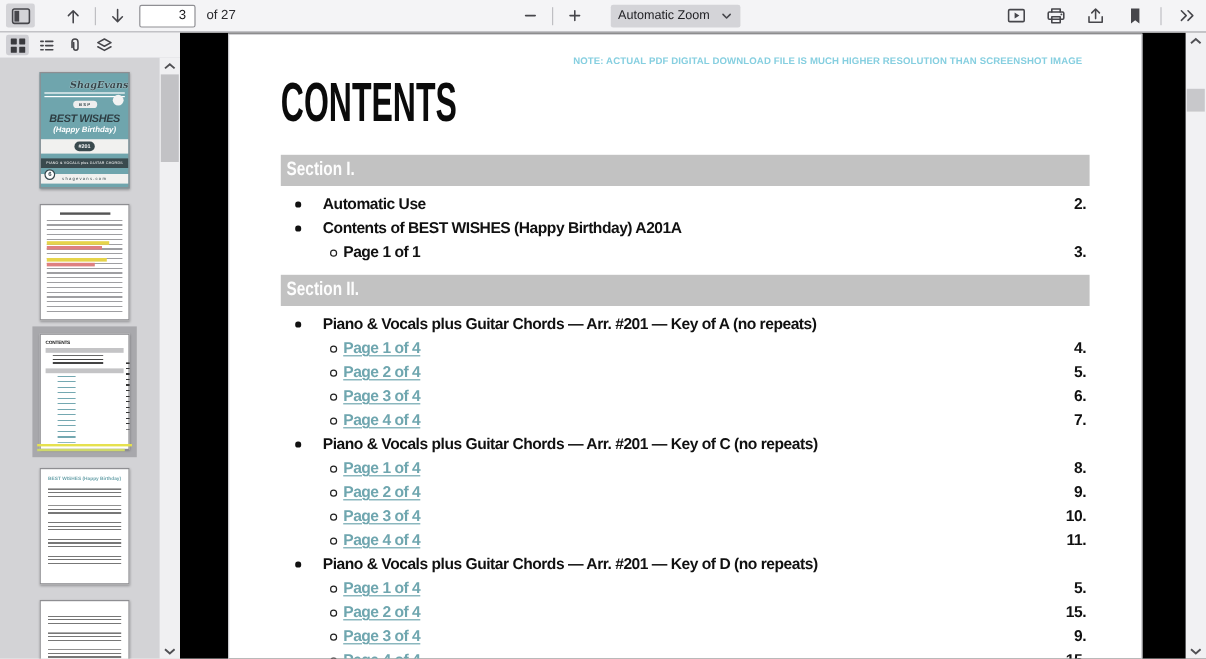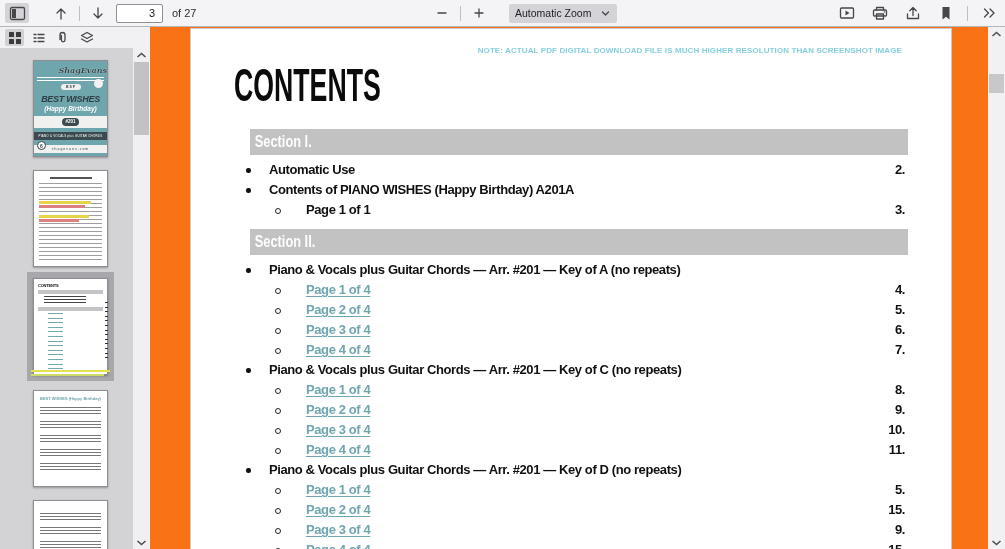--- a/index.html
+++ b/index.html
@@ -101,44 +101,44 @@
 
   
   .sb-scroll{position:absolute;right:0;top:21px;width:17px;bottom:0;background:#f0f0f2;}
   .sb-scroll .sthumb{position:absolute;left:1px;right:1px;top:14px;height:73px;background:#c2c2c5;}
   .scroll-arrow{position:absolute;left:0;width:17px;height:14px;display:flex;align-items:center;
                 justify-content:center;cursor:pointer;}
   .scroll-arrow svg{display:block;}
   .scroll-arrow polyline{stroke:#505054;stroke-width:1.6;fill:none;}
 
   
-  .main{position:absolute;left:150px;top:27px;right:0;bottom:0;background:#f97316;overflow:hidden;}
+  .main{position:absolute;left:150px;top:27px;right:0;bottom:0;background:#000000;overflow:hidden;}
   .pdfpage{position:absolute;left:40px;top:1px;width:762px;height:700px;background:#fff;
            border:1px solid #c9c9cc;box-sizing:border-box;}
   .main-scroll{position:absolute;right:0;top:27px;width:17px;bottom:0;background:#f1f1f3;z-index:25;}
   .main-scroll .sthumb{position:absolute;left:1px;right:1px;top:47px;height:19px;background:#c8c8cb;}
 
   
   .note{position:absolute;top:17px;right:49px;font-size:8px;font-weight:bold;color:#86cfe0;
         letter-spacing:0.1px;}
   .doc-title{position:absolute;left:43px;top:33px;margin:0;font-size:46px;font-weight:bold;color:#0b0b0b;
              line-height:1;white-space:nowrap;transform:scaleX(0.58);transform-origin:0 0;letter-spacing:0;}
   .section-block{position:absolute;left:43px;width:674px;}
   #sec1{top:100px;} #sec2{top:200px;}
-  .bar{height:26px;background:#c2c2c2;margin-bottom:5px;margin-left:16px;}
+  .bar{height:26px;background:#c2c2c2;margin-bottom:5px;}
   .bartext{display:inline-block;font-size:16px;font-weight:bold;color:#fdfdfd;line-height:26px;
            padding-left:6px;transform:scaleX(0.8);transform-origin:0 50%;white-space:nowrap;}
   .row{position:relative;height:20px;line-height:20px;font-weight:bold;font-size:13px;
        letter-spacing:-0.4px;color:#111;white-space:nowrap;}
   .row .marker{position:absolute;width:4.5px;height:4.5px;border-radius:50%;}
   .row.ind1 .marker{left:12px;top:8px;background:#111;}
   .row.ind2 .marker{left:41px;top:7.5px;background:transparent;border:1.3px solid #222;
                     width:4px;height:4px;}
   .row.ind1 .rowtext{margin-left:35px;}
-  .row.ind2 .rowtext{margin-left:72px;}
+  .row.ind2 .rowtext{margin-left:52px;}
   .row.is-link .rowtext{color:#6fa6af;text-decoration:underline;text-underline-offset:2px;cursor:pointer;}
   .row .pagenum{position:absolute;right:3px;top:0;color:#111;}
 </style>
 </head>
 <body>
 
 <div id="app">
 
   <div class="toolbar">
     <div class="tb-left">
@@ -333,21 +333,21 @@
         </div>
         <div class="rows">
 
         <div class="row ind1">
               <span class="marker"></span>
               <span class="rowtext">Automatic Use</span>
               <span class="pagenum">2.</span>
             </div>
             <div class="row ind1">
               <span class="marker"></span>
-              <span class="rowtext">Contents of PIANO WISHES (Happy Birthday) A201A</span>
+              <span class="rowtext">Contents of BEST WISHES (Happy Birthday) A201A</span>
               <span class="pagenum"></span>
             </div>
             <div class="row ind2">
               <span class="marker"></span>
               <span class="rowtext">Page 1 of 1</span>
               <span class="pagenum">3.</span>
             </div>
           </div>
       </div>
 

